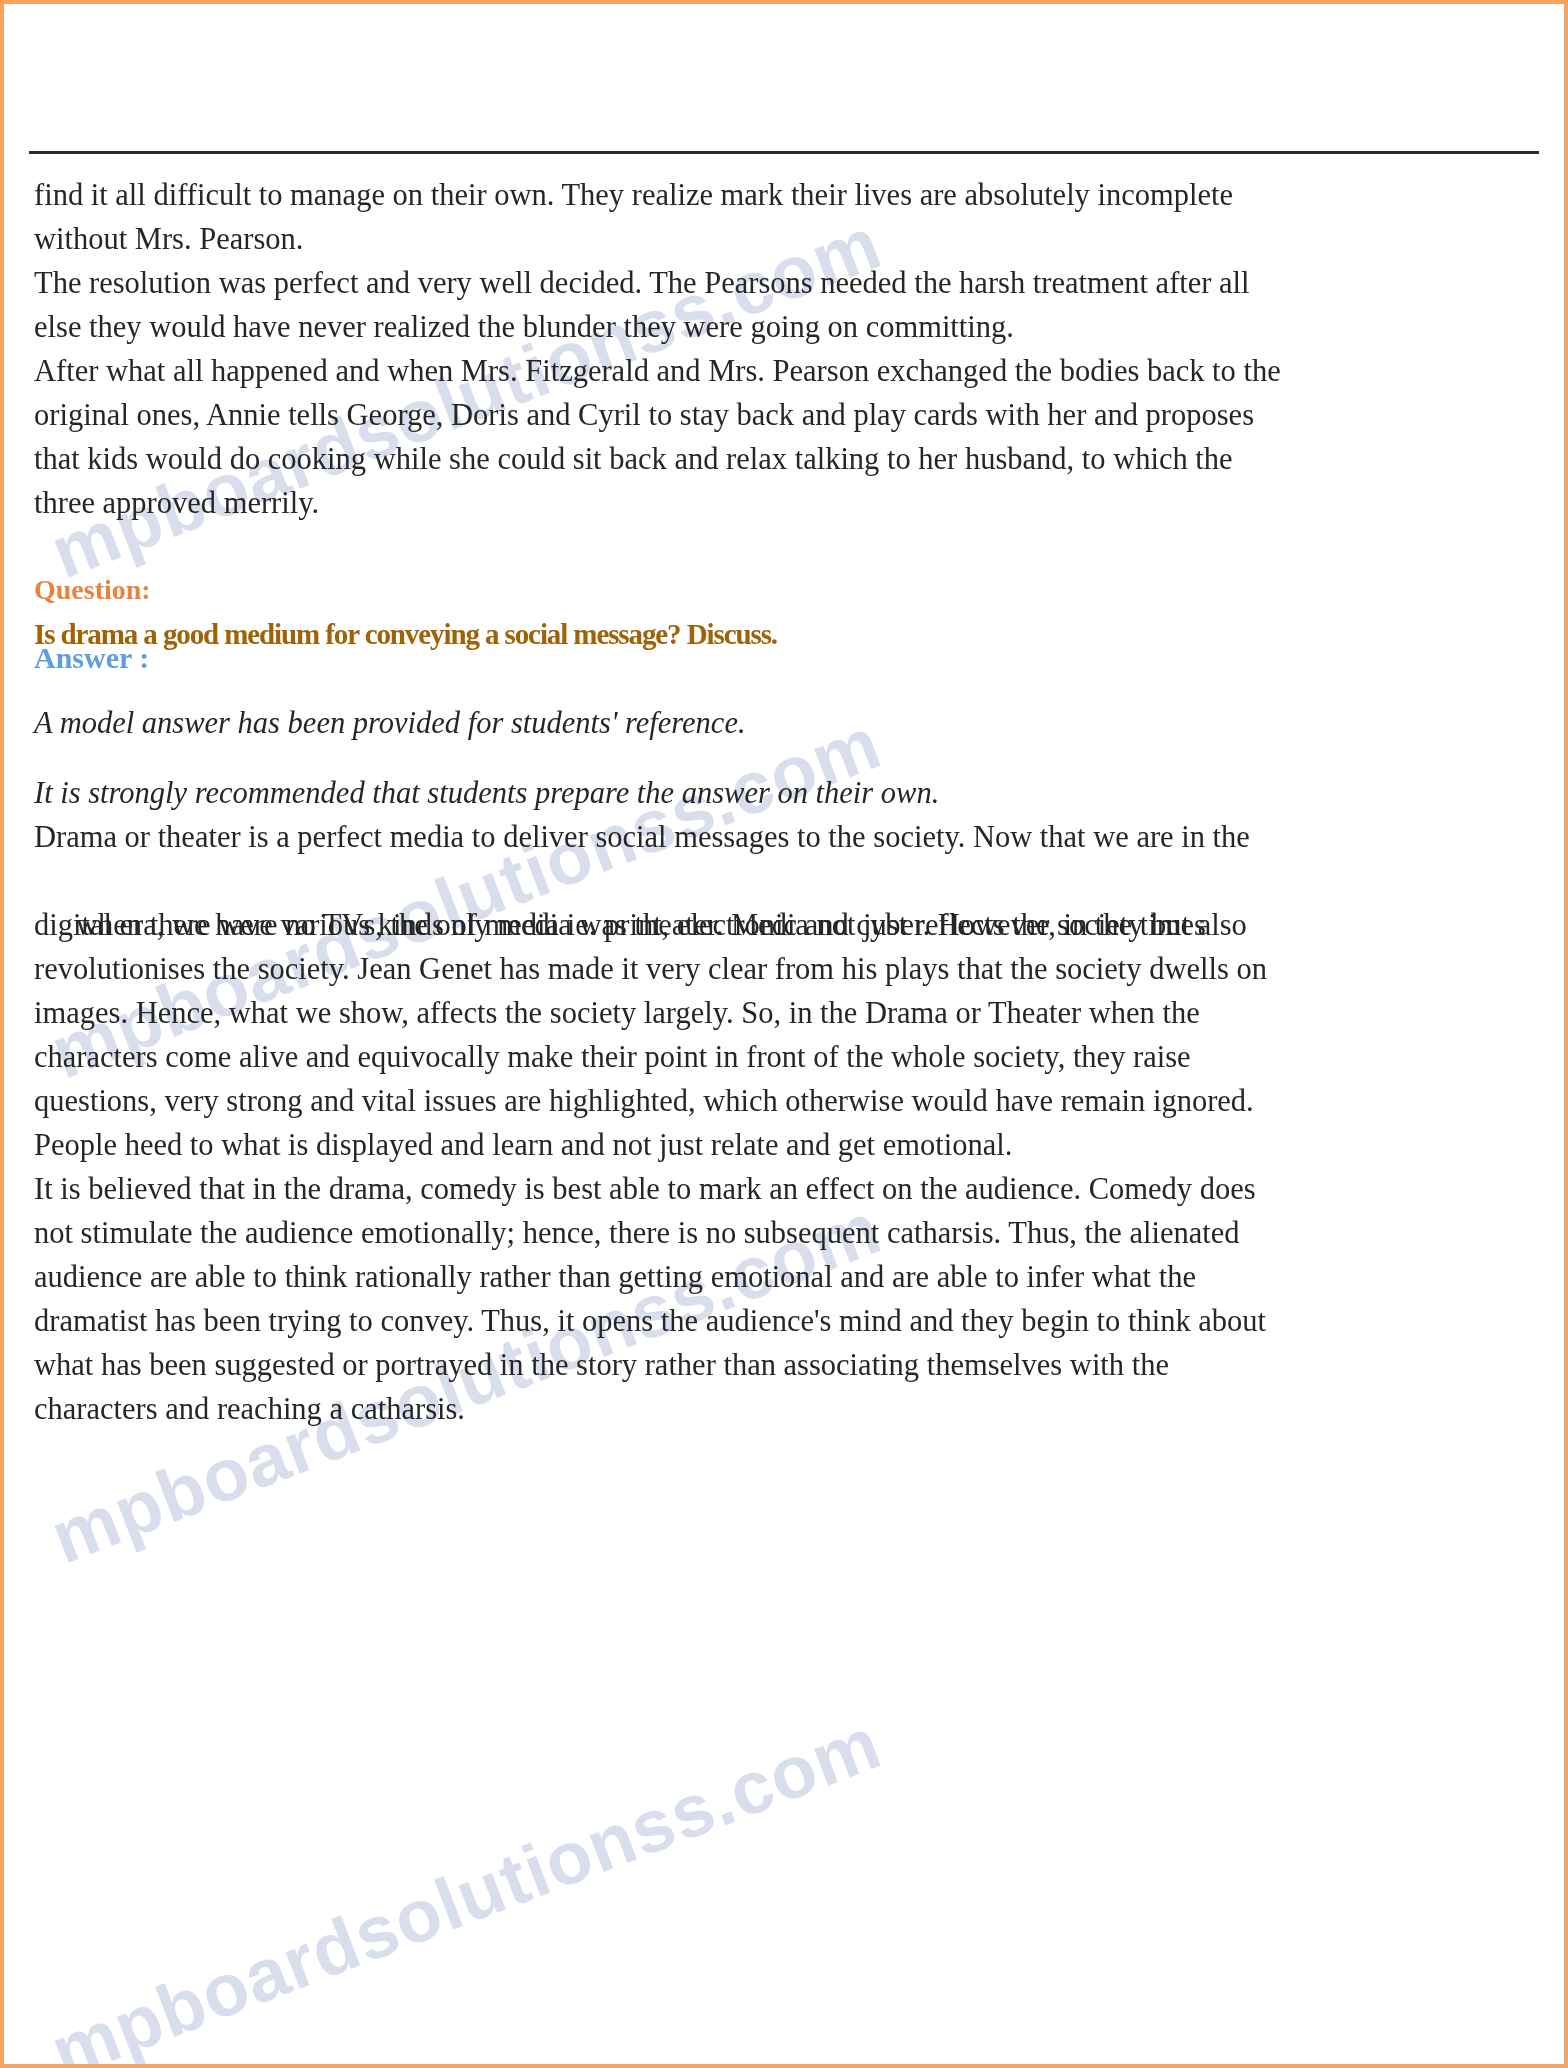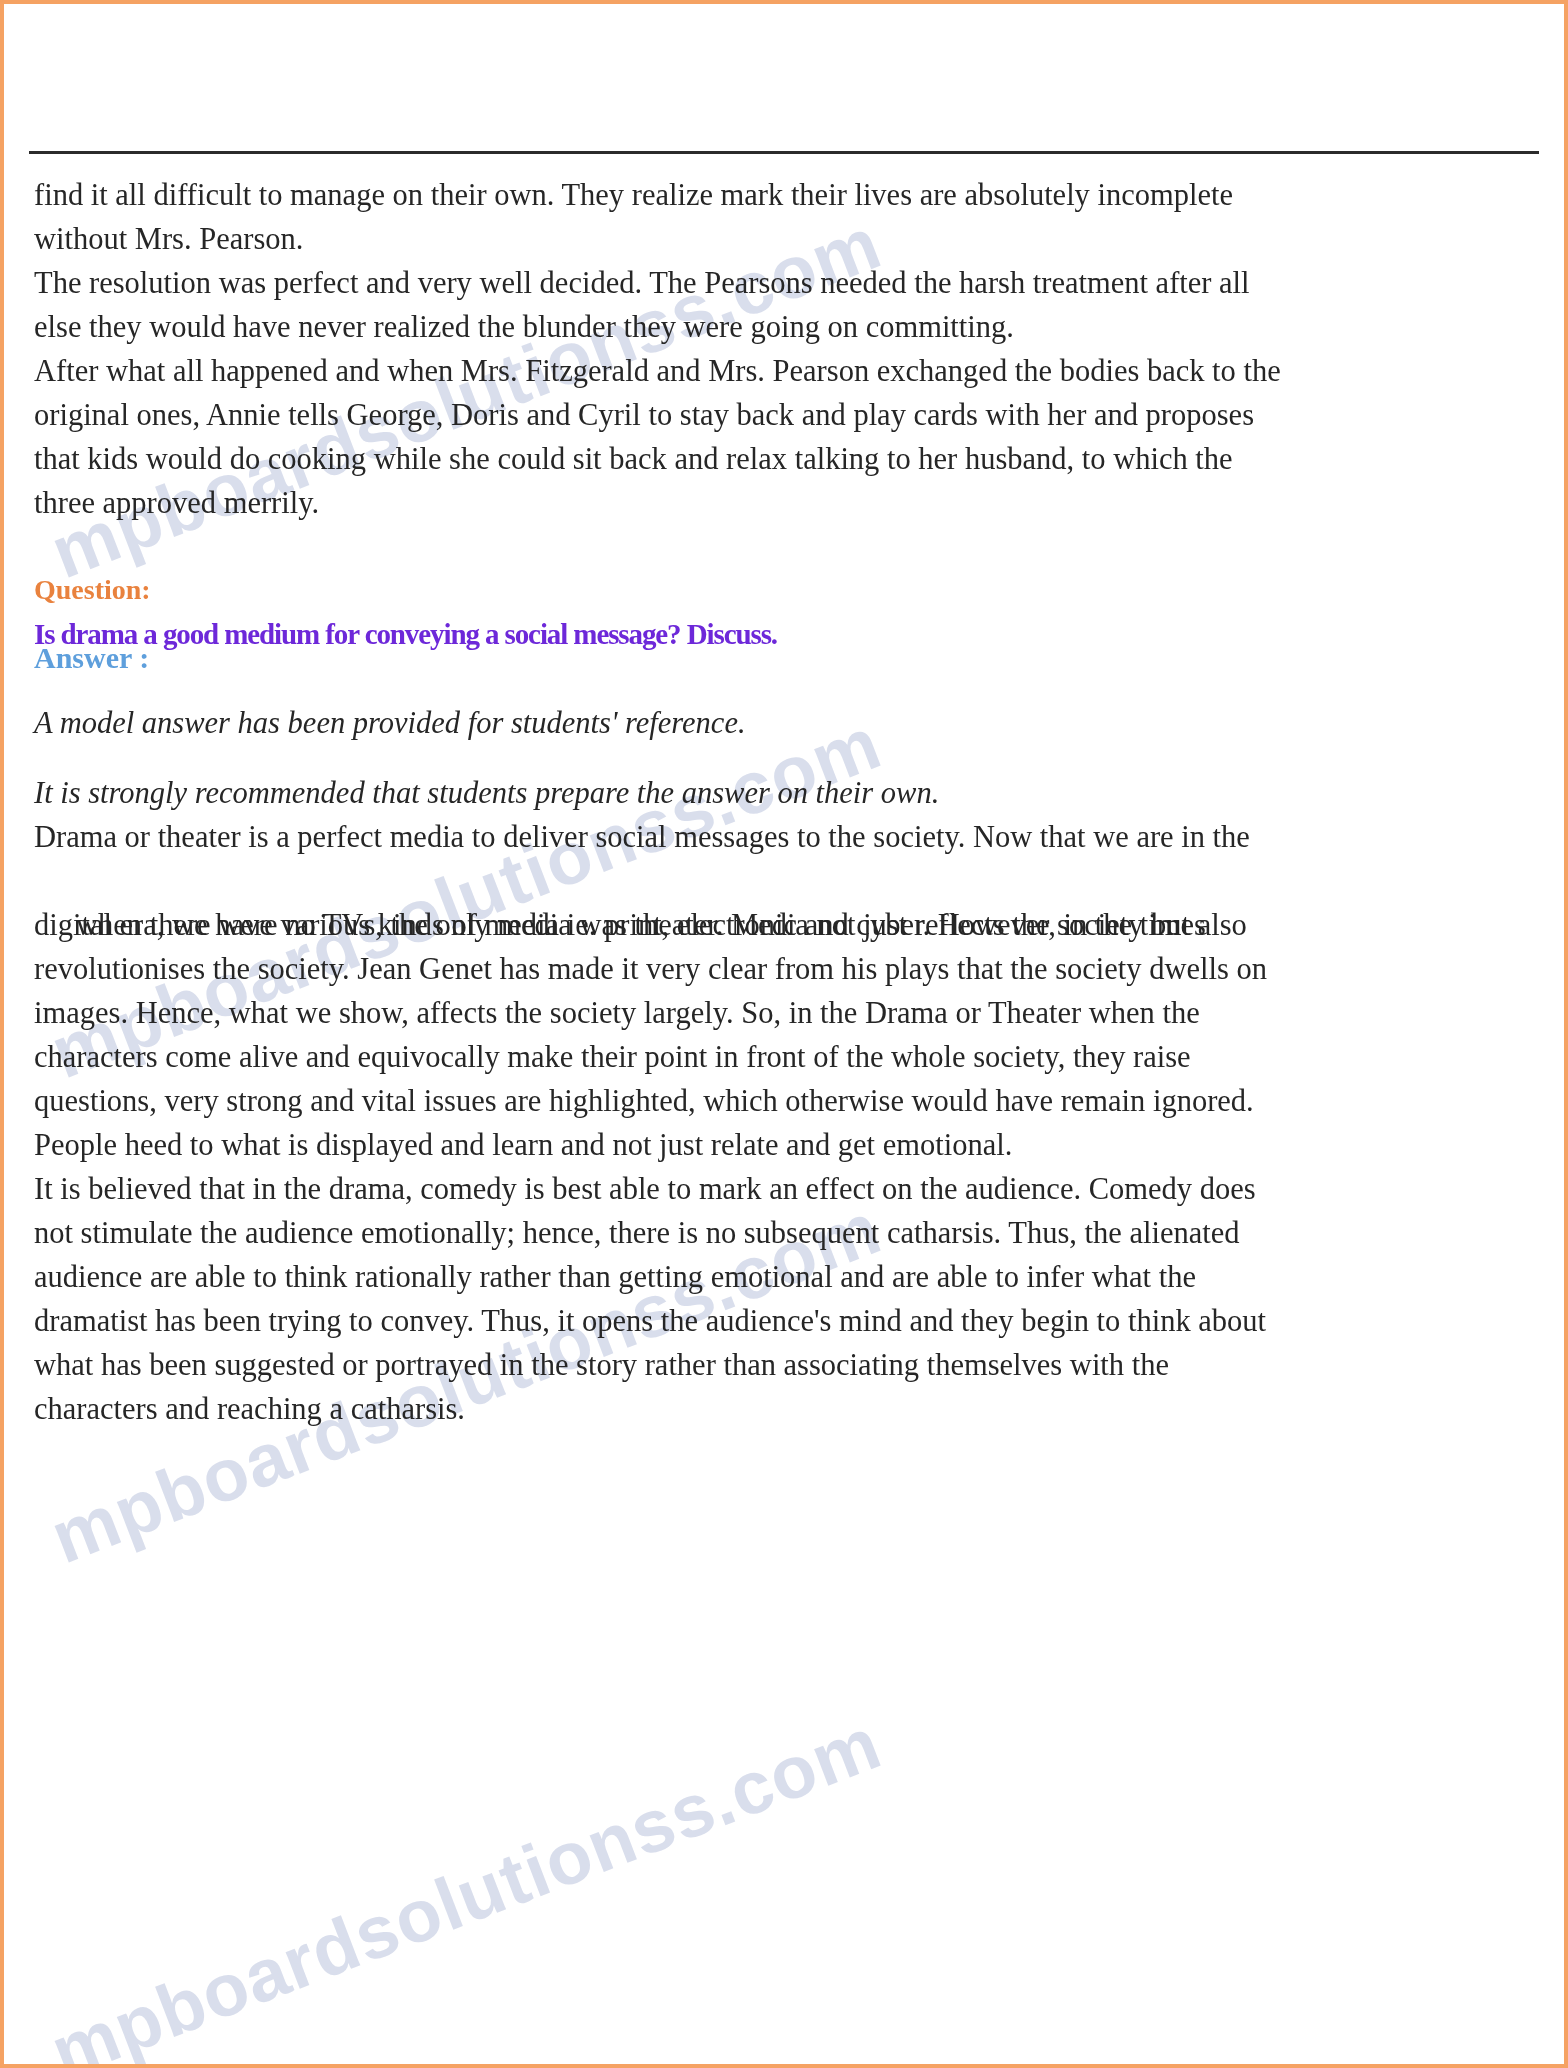--- a/index.html
+++ b/index.html
@@ -52,21 +52,21 @@
   }
   .label-answer {
     color: #5e9fdc;
     font-weight: bold;
     font-size: 30px;
   }
   .question-text {
     font-weight: bold;
     font-size: 29px;
     letter-spacing: -1.1px;
-    color: #6d28d9;
+    color: #a16207;
     text-align: center;
   }
   .watermark {
     position: absolute;
     font-family: "Liberation Sans", "DejaVu Sans", sans-serif;
     font-weight: bold;
     font-size: 74px;
     color: rgba(120, 135, 185, 0.28);
     transform-origin: left bottom;
     transform: rotate(-21deg);

